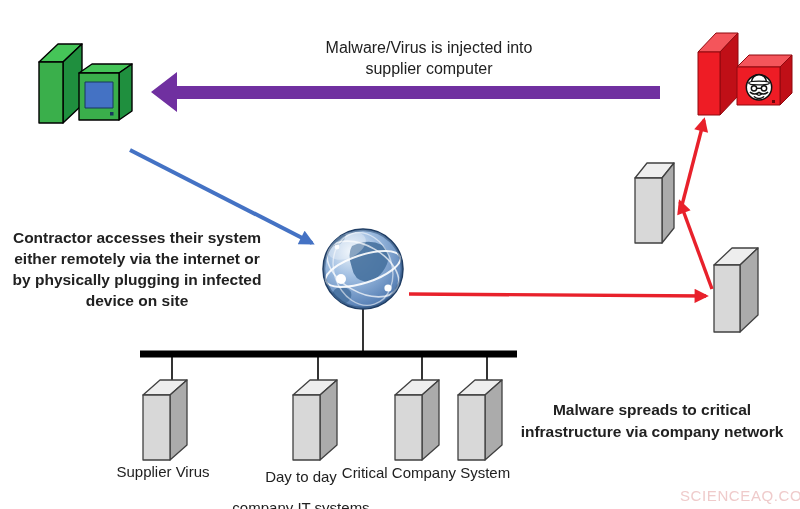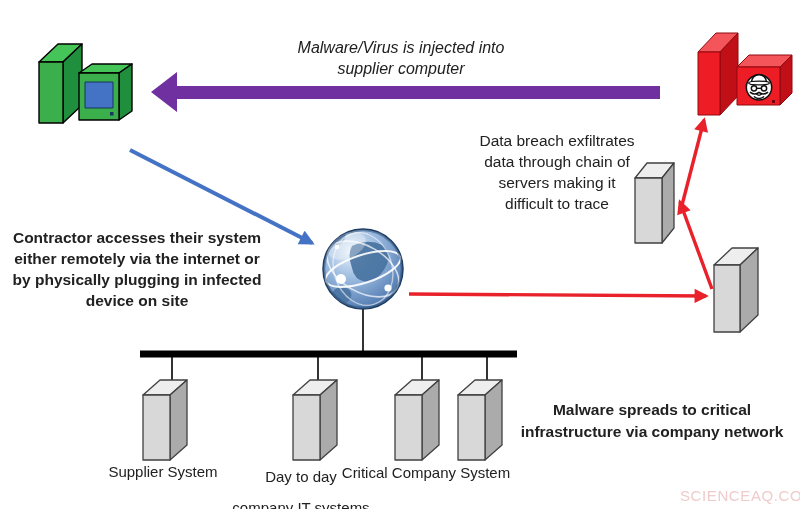--- a/index.html
+++ b/index.html
@@ -5,21 +5,21 @@
   html,body{margin:0;padding:0;background:#fff;}
   .canvas{
     position:relative;width:800px;height:509px;background:#ffffff;
     font-family:"Liberation Sans",sans-serif;overflow:hidden;
   }
   .txt{
     position:absolute;font-size:15.5px;line-height:21px;color:#212121;
     text-align:center;white-space:pre-line;
   }
   .txt.big{font-size:16px;}
-  .lbl-injected{left:261px;top:37px;width:280px;font-style:italic;}
+  .lbl-injected{left:289px;top:37px;width:280px;}
   .lbl-trusted{left:30px;top:125px;width:140px;}
   .lbl-contractor{left:4px;top:227px;width:266px;font-weight:bold;}
   .lbl-breach{left:467px;top:130px;width:180px;}
   .lbl-spreads{left:518px;top:399px;width:268px;line-height:21.5px;font-weight:bold;}
   .lbl-supplier-sys{left:88px;top:461px;width:150px;font-size:15px;}
   .lbl-daytoday{left:211px;top:461px;width:180px;font-size:15px;line-height:31px;}
   .lbl-critical{left:324px;top:462px;width:204px;font-size:15px;}
   .watermark{
     position:absolute;left:680px;top:487px;width:110px;text-align:left;
     font-size:15px;letter-spacing:.6px;color:#efcbcb;white-space:nowrap;
@@ -159,29 +159,25 @@
 
   <div class="txt big lbl-injected">Malware/Virus is injected into
 supplier computer</div>
 
 
   <div class="txt lbl-contractor">Contractor accesses their system
 either remotely via the internet or
 by physically plugging in infected
 device on site</div>
 
-  <div class="txt lbl-breach">Data breach exfiltrates
-data through chain of
-servers making it
-difficult to trace</div>
 
   <div class="txt lbl-spreads">Malware spreads to critical
 infrastructure via company network</div>
 
-  <div class="txt lbl-supplier-sys">Supplier System</div>
+  <div class="txt lbl-supplier-sys">Supplier Virus</div>
 
   <div class="txt lbl-daytoday">Day to day
 company IT systems</div>
 
   <div class="txt lbl-critical">Critical Company System</div>
 
   <div class="watermark">SCIENCEAQ.COM</div>
 </div>
 
 </body></html>

